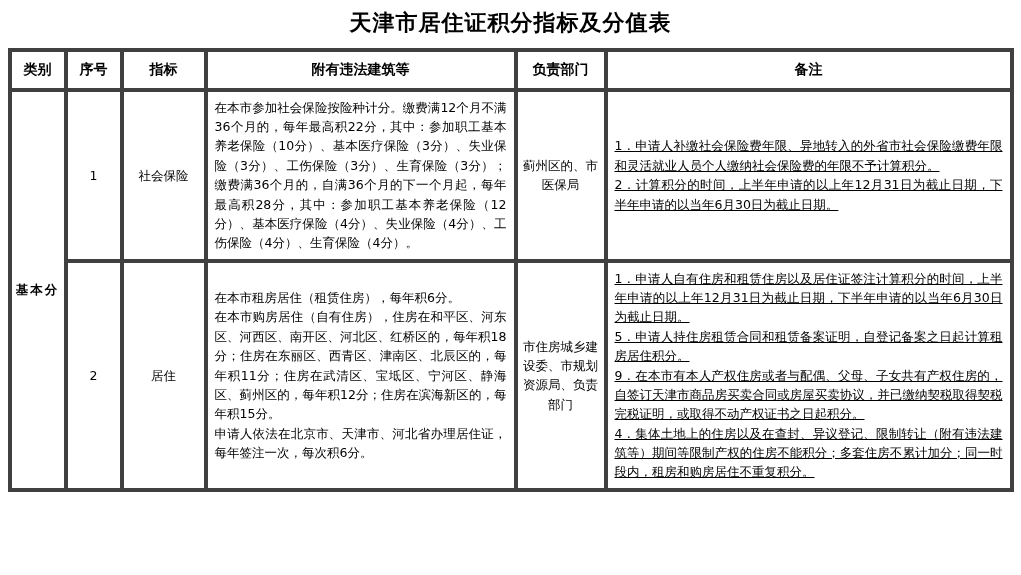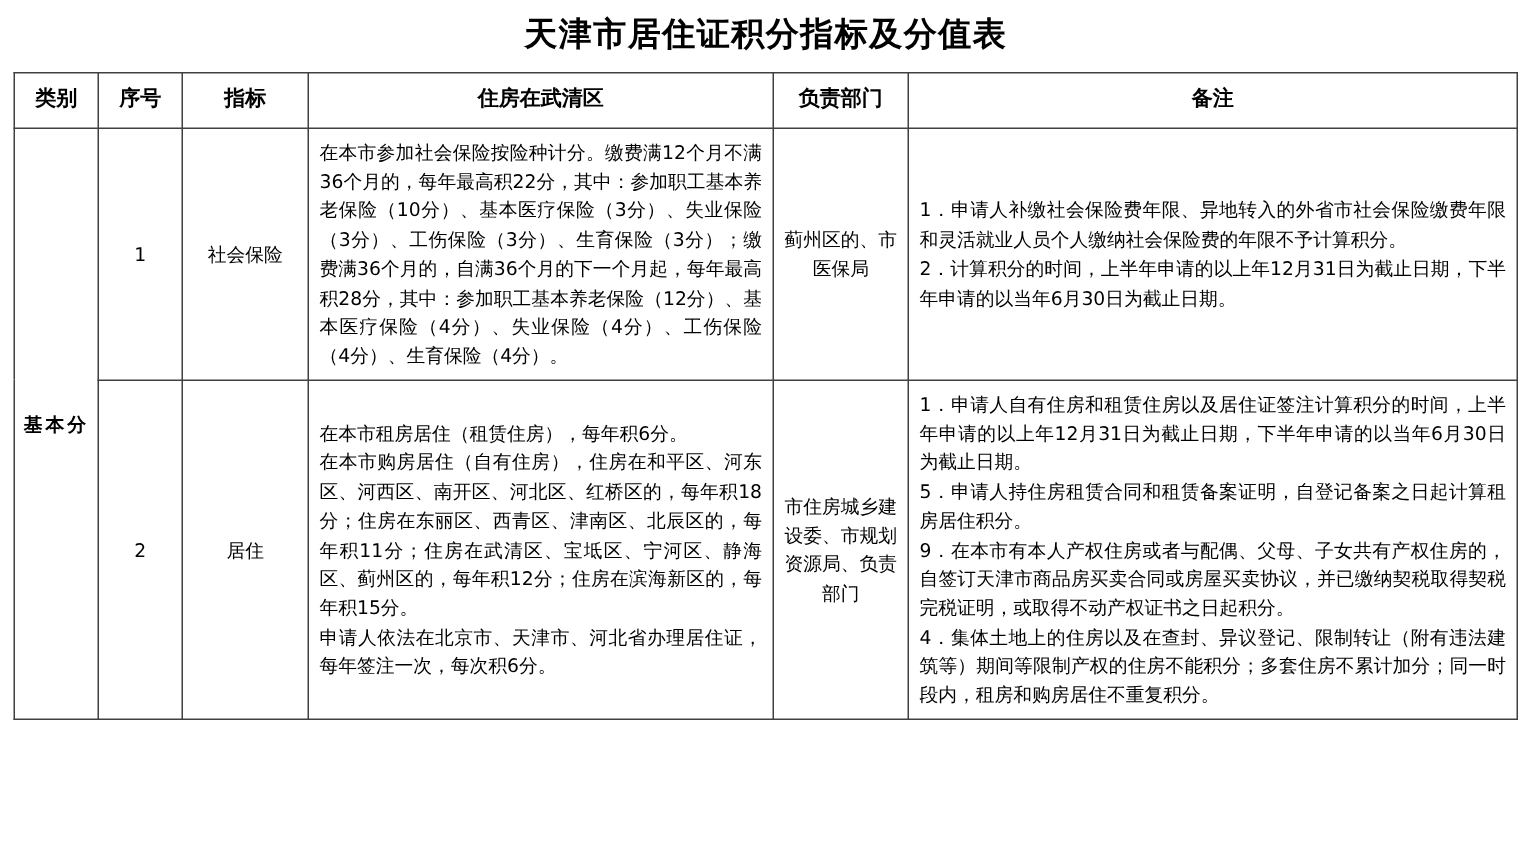--- a/index.html
+++ b/index.html
@@ -29,21 +29,21 @@
     font-family: "DejaVu Sans", "Liberation Sans", sans-serif;
   }
   table.points-table {
     border-collapse: collapse;
     width: 1002px;
     margin: 0 auto;
     table-layout: fixed;
   }
   table.points-table th,
   table.points-table td {
-    border: 1px solid #404040;
+    border: 4px solid #404040;
     vertical-align: middle;
     font-size: 12.5px;
     line-height: 1.55;
     margin-left: 44px;
   }
   table.points-table th {
     text-align: center;
     font-weight: bold;
     font-size: 14px;
     padding: 7px 2px;
@@ -66,20 +66,21 @@
     text-align: justify;
     text-justify: inter-ideograph;
   }
   td.dept-cell {
     text-align: center;
     padding: 6px 4px;
   }
   .para {
     margin: 0;
     text-indent: 0;
+    text-decoration: underline;
   }
   .remark-cell .para + .para {
     margin-top: 0;
   }
   
   col.c-cat   { width: 56px; }
   col.c-no    { width: 56px; }
   col.c-idx   { width: 84px; }
   col.c-cont  { width: 310px; }
   col.c-dept  { width: 90px; }
@@ -99,21 +100,21 @@
         <col class="c-idx">
         <col class="c-cont">
         <col class="c-dept">
         <col class="c-rem">
     </colgroup>
     <thead>
       <tr>
         <th>类别</th>
         <th>序号</th>
         <th>指标</th>
-        <th>住房在武清区</th>
+        <th>附有违法建筑等</th>
         <th>负责部门</th>
         <th>备注</th>
       </tr>
     </thead>
     <tbody>
       <tr>
         <td class="cat-cell" rowspan="2">
           <span class="vert">基本分</span>
         </td>
         <td class="no-cell">1</td>

